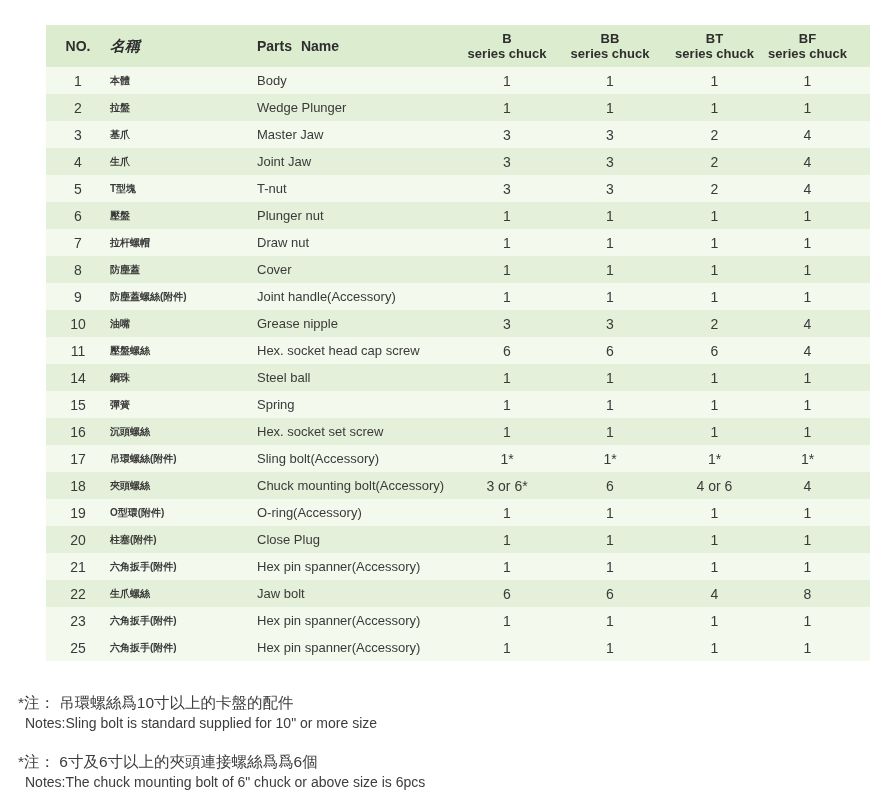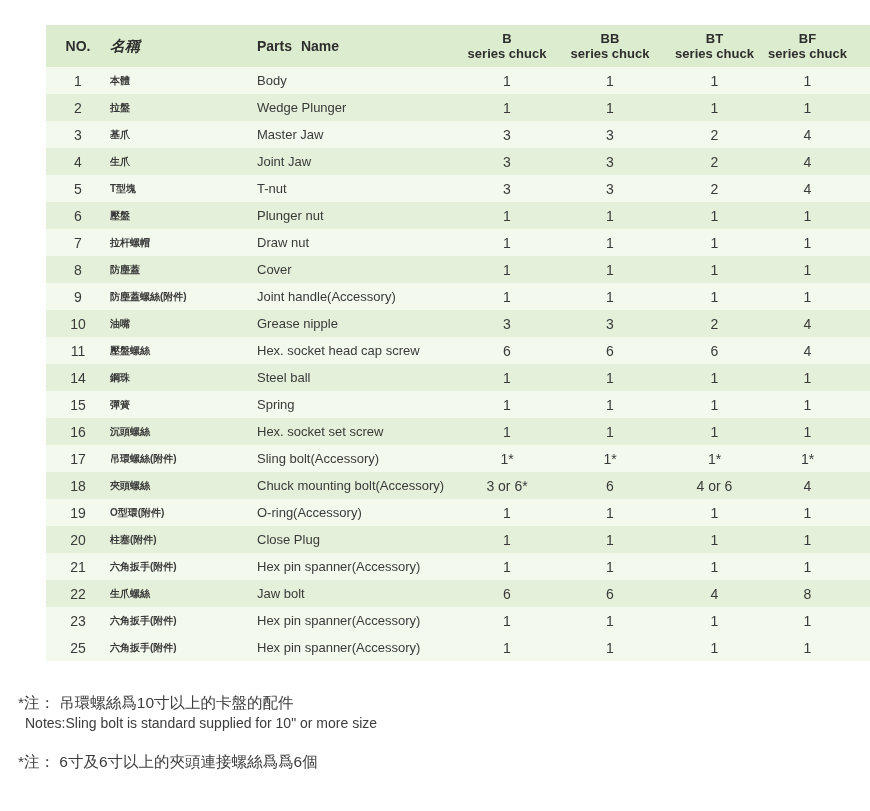--- a/index.html
+++ b/index.html
@@ -334,16 +334,17 @@
       </tbody>
   </table>
 
   <div class="notes">
     <div class="note">
       <div class="note-zh">*注： 吊環螺絲爲10寸以上的卡盤的配件</div>
       <div class="note-en">Notes:Sling bolt is standard supplied for 10" or more size</div>
     </div>
     <div class="note">
       <div class="note-zh">*注： 6寸及6寸以上的夾頭連接螺絲爲爲6個</div>
+      <div class="note-en">Notes:The chuck mounting bolt of 6" chuck or above size is 6pcs</div>
     </div>
   </div>
 
 </div>
 
 </body></html>

